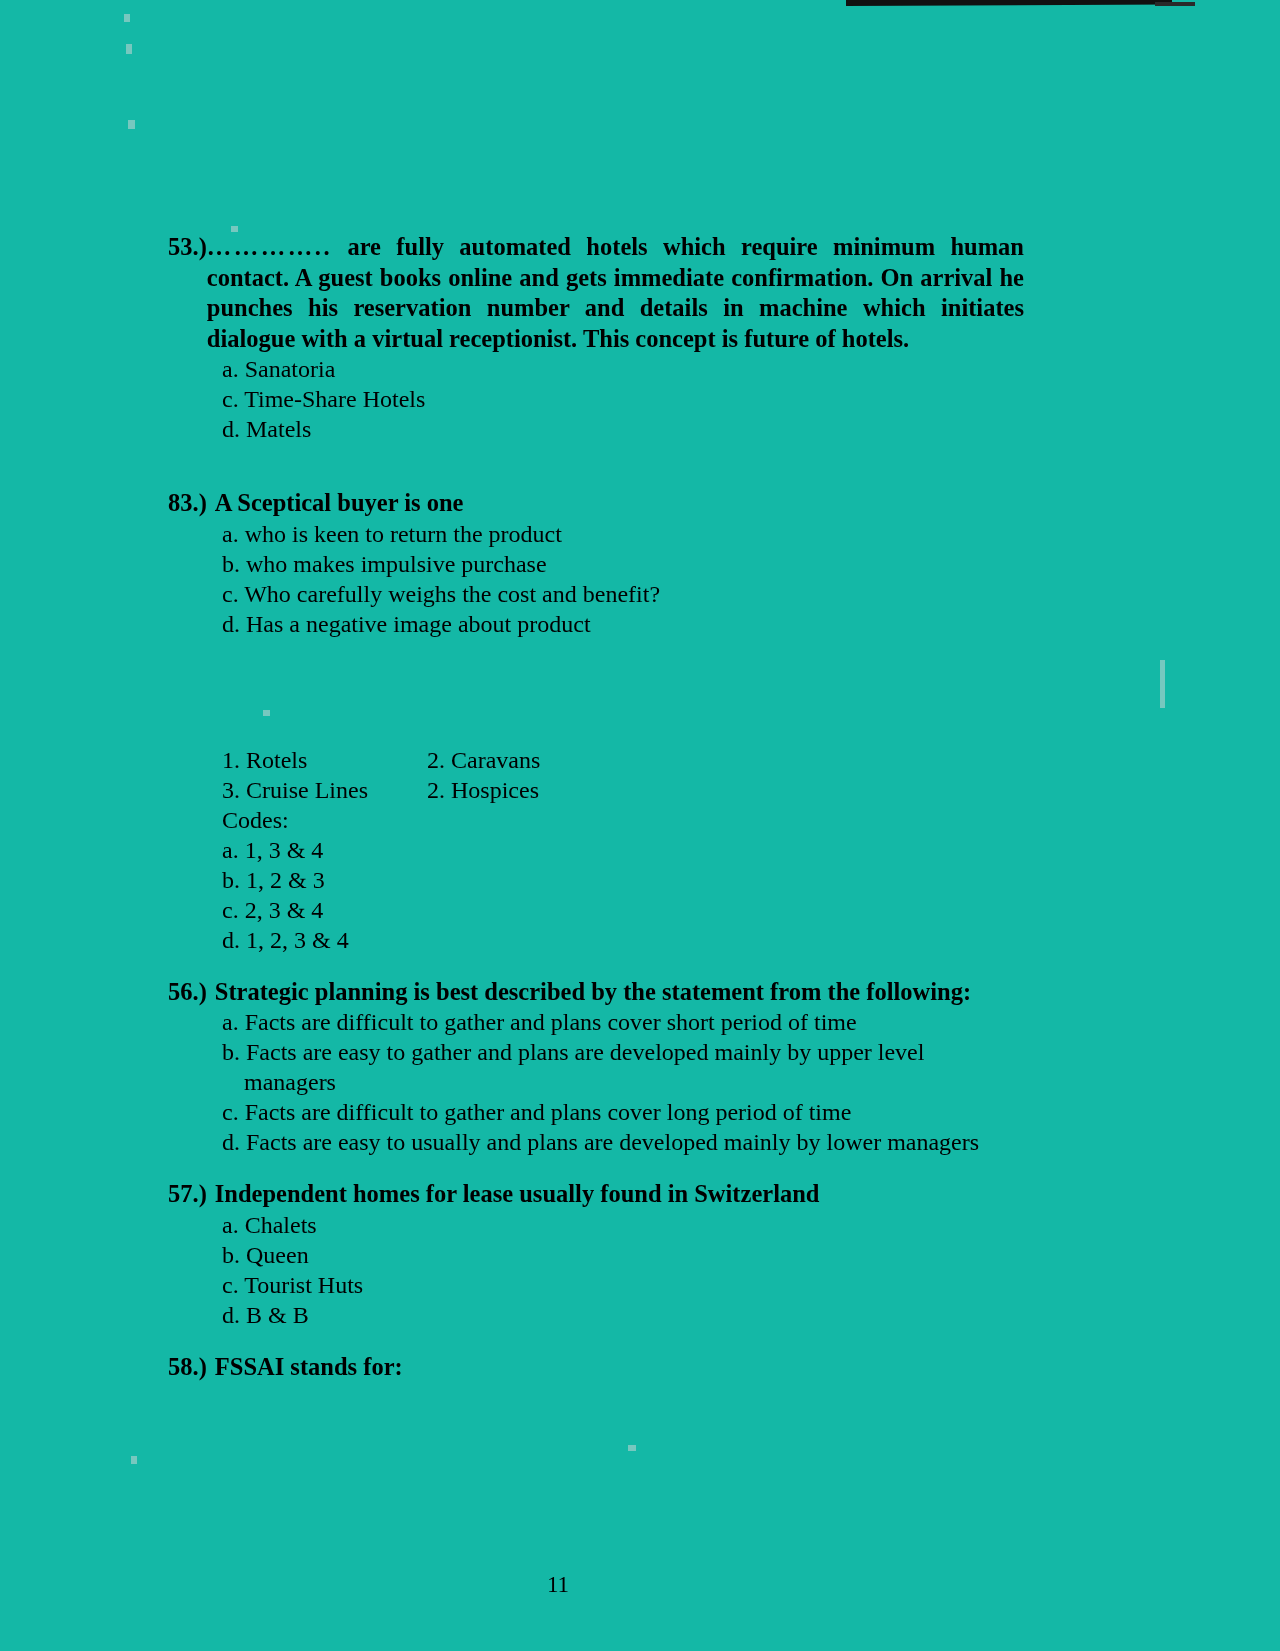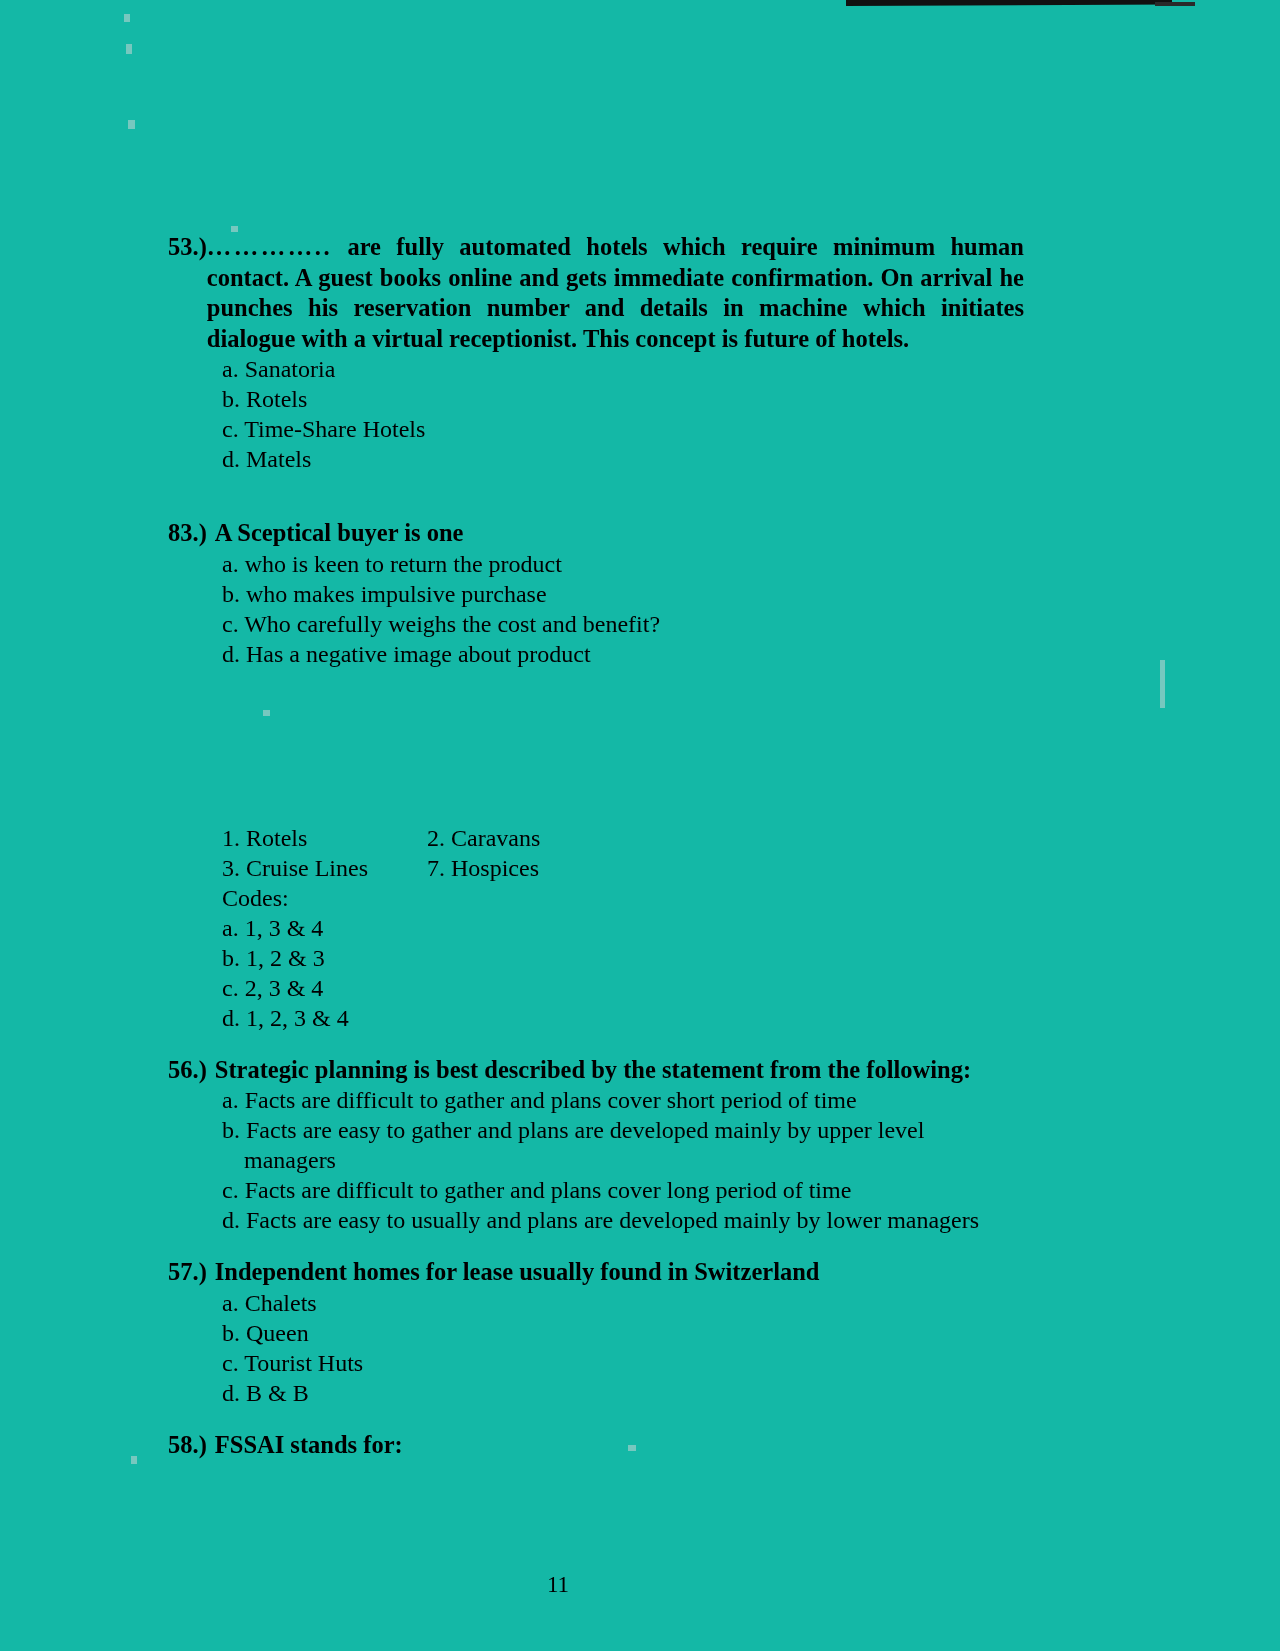--- a/index.html
+++ b/index.html
@@ -91,21 +91,20 @@
   .opt.wrap { padding-left: 54px; }
   .opt .cont { display: block; padding-left: 22px; }
 
   
   .stmt-grid {
     display: grid;
     grid-template-columns: 205px auto;
     font-size: 24px;
     line-height: 30px;
     padding-left: 54px;
-    margin-top: 48px;
   }
   .stmt-grid div { white-space: nowrap; }
 
   .codes-label {
     font-size: 24px;
     line-height: 30px;
     padding-left: 54px;
   }
 
   .gap-sm { height: 22px; }
@@ -146,21 +145,20 @@
     <div class="q-block">
       <div class="q-head">
         <span class="q-num">53.)</span>
         <span class="q-text">
           <span class="dots">…………..</span>
           <span>are fully automated hotels which require minimum human contact. A guest books online and gets immediate confirmation. On arrival he punches his reservation number and details in machine which initiates dialogue with a virtual receptionist. This concept is future of hotels.</span>
         </span>
       </div>
       <ul class="options">
         <li class="opt">a. Sanatoria</li>
-        <li class="opt">b. Rotels</li>
         <li class="opt">c. Time-Share Hotels</li>
         <li class="opt">d. Matels</li>
       </ul>
     </div>
 
     <div class="gap-md"></div>
 
     <div class="q-block">
       <div class="q-head">
         <span class="q-num">83.)</span>
@@ -175,21 +173,21 @@
     </div>
 
     <div class="gap-lg"></div>
 
     <div class="q-block">
       <div class="gap-xs"></div>
       <div class="stmt-grid">
         <div>1. Rotels</div>
         <div>2. Caravans</div>
         <div>3. Cruise Lines</div>
-        <div>7. Hospices</div>
+        <div>2. Hospices</div>
       </div>
       <div class="codes-label">Codes:</div>
       <ul class="options">
         <li class="opt">a. 1, 3 &amp; 4</li>
         <li class="opt">b. 1, 2 &amp; 3</li>
         <li class="opt">c. 2, 3 &amp; 4</li>
         <li class="opt">d. 1, 2, 3 &amp; 4</li>
       </ul>
     </div>
 

